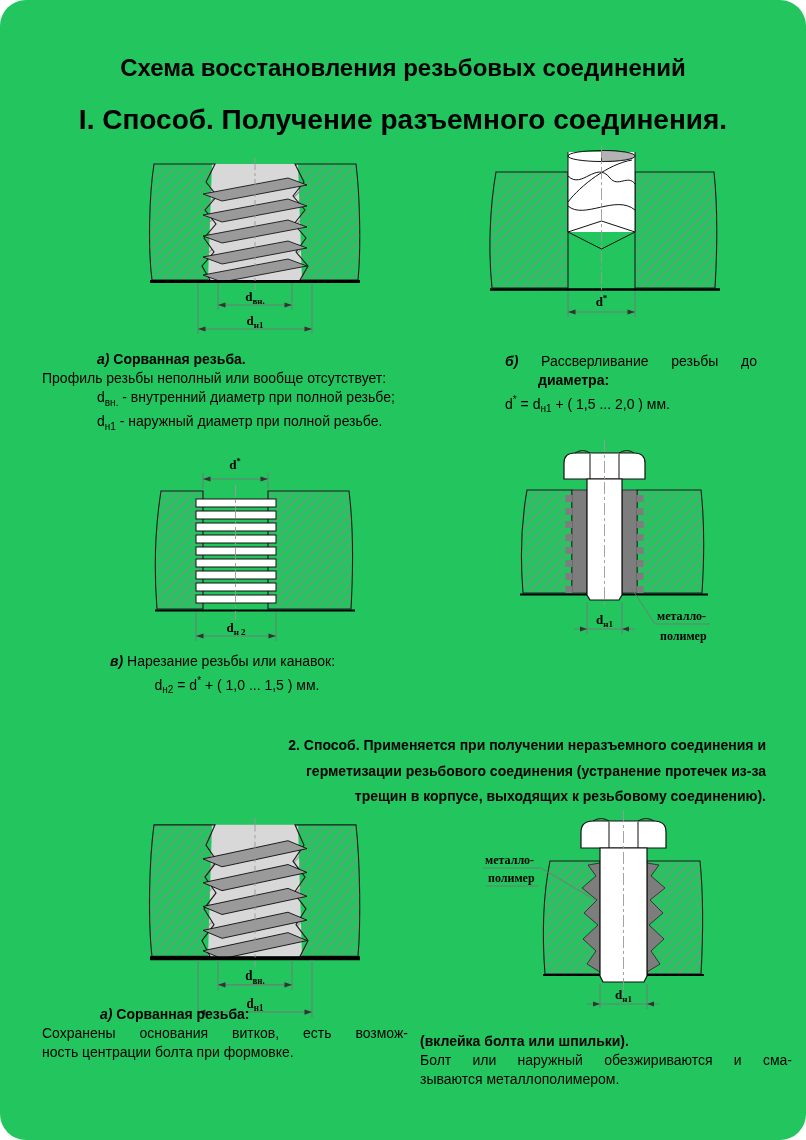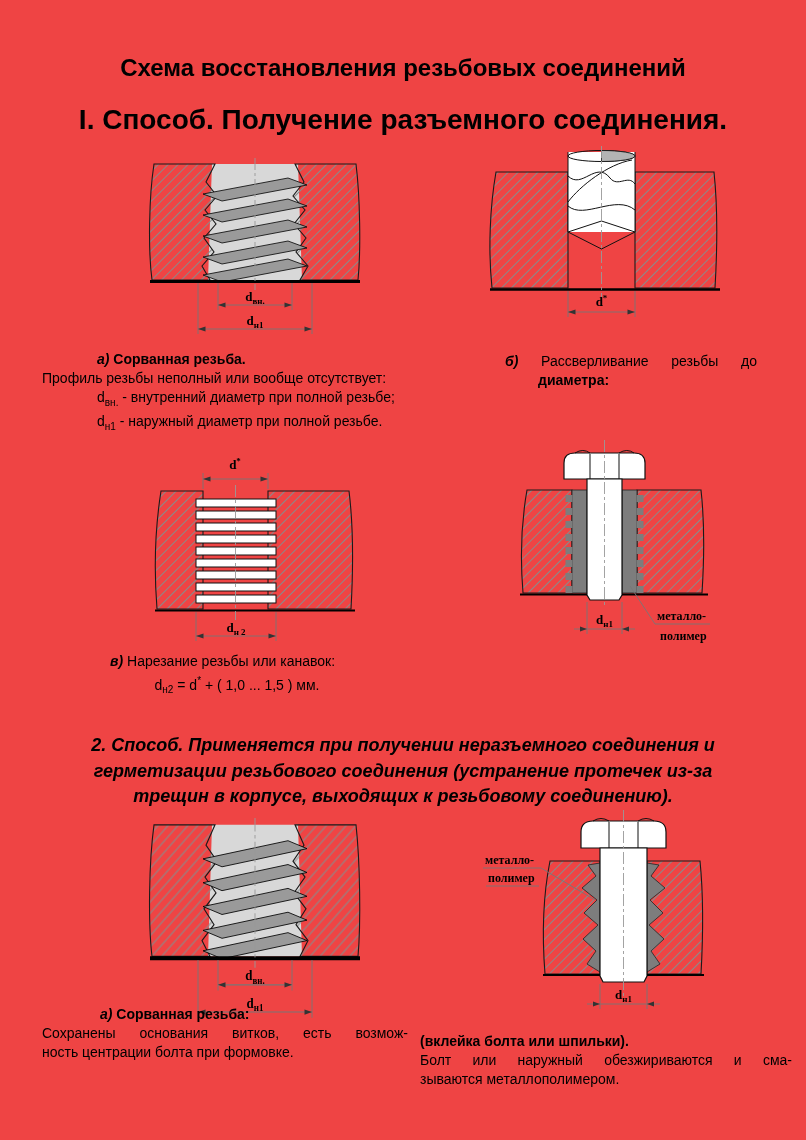--- a/index.html
+++ b/index.html
@@ -1,23 +1,23 @@
 <!DOCTYPE html>
 <html><head>
 <meta charset="utf-8">
 <style>
   html,body{margin:0;padding:0;background:#fff;}
-  .page{position:relative;width:806px;height:1140px;background:#ef4444;overflow:hidden;
-        font-family:"Liberation Sans", sans-serif;color:#000;}
+  .page{position:relative;width:806px;height:1140px;background:#22c55e;overflow:hidden;
+        font-family:"Liberation Sans", sans-serif;color:#000;border-radius:26px;}
   .doc-title{position:absolute;top:54px;left:0;width:806px;text-align:center;
              font-size:24px;font-weight:bold;margin:0;}
   .doc-subtitle{position:absolute;top:104px;left:0;width:806px;text-align:center;
                 font-size:28px;font-weight:bold;}
-  .sec2-heading{position:absolute;left:40px;top:733px;width:726px;text-align:center;
-                font-size:18px;line-height:25.5px;font-weight:bold;font-style:italic;}
+  .sec2-heading{position:absolute;left:40px;top:733px;width:726px;text-align:right;
+                font-size:14px;line-height:25.5px;font-weight:bold;}
   .fig{position:absolute;}
   .cap{position:absolute;font-size:14px;line-height:19px;}
   .cl-line{min-height:19px;}
   .marker{font-style:italic;font-weight:bold;}
   .b{font-weight:bold;}
   .jl{text-align:justify;text-align-last:justify;}
   .cap sub{font-size:10px;}
   .cap sup{font-size:10px;}
   
   .ext{stroke:#777;stroke-width:0.9;fill:none;}
@@ -105,20 +105,21 @@
   <div class="cap" style="left:42px;top:350px;width:362px;">
     <div class="cl-line" style="padding-left:55px;"><span class="marker">а)</span><span class="b"> Сорванная резьба.</span></div>
     <div class="cl-line">Профиль резьбы неполный или вообще отсутствует:</div>
     <div class="cl-line" style="padding-left:55px;"><span>d</span><sub>вн.</sub><span> - внутренний диаметр при полной резьбе;</span></div>
     <div class="cl-line" style="padding-left:55px;"><span>d</span><sub>н1</sub><span> - наружный диаметр при полной резьбе.</span></div>
   </div>
 
   <div class="cap" style="left:505px;top:352px;width:252px;">
     <div class="cl-line jl"><span class="marker">б)</span><span> Рассверливание резьбы до</span></div>
     <div class="cl-line" style="padding-left:33px;font-weight:bold;">диаметра:</div>
+    <div class="cl-line"><span>d</span><sup>*</sup><span> = d</span><sub>н1</sub><span> + ( 1,5 ... 2,0 ) мм.</span></div>
   </div>
 
   <div class="fig" style="left:140px;top:443px;">
     <svg width="230" height="202" viewBox="0 0 230 202">
       <defs>
           <pattern id="h3" width="7" height="7" patternUnits="userSpaceOnUse" patternTransform="rotate(45)">
             <line x1="3.5" y1="0" x2="3.5" y2="7" stroke="#8a8a8a" stroke-width="1"></line>
           </pattern>
         </defs>
       <path d="M21,48 L63,48 L63,166 L17,166 C14,128 15,86 21,48 Z" fill="url(#h3)" stroke="#1a1a1a" stroke-width="1.1"></path>

